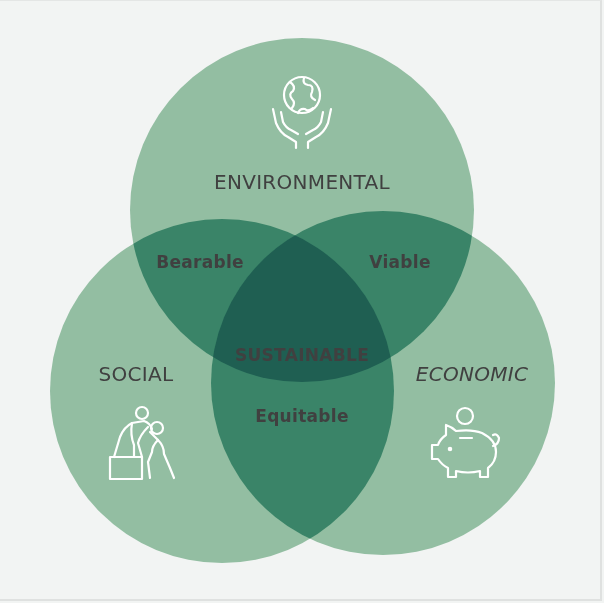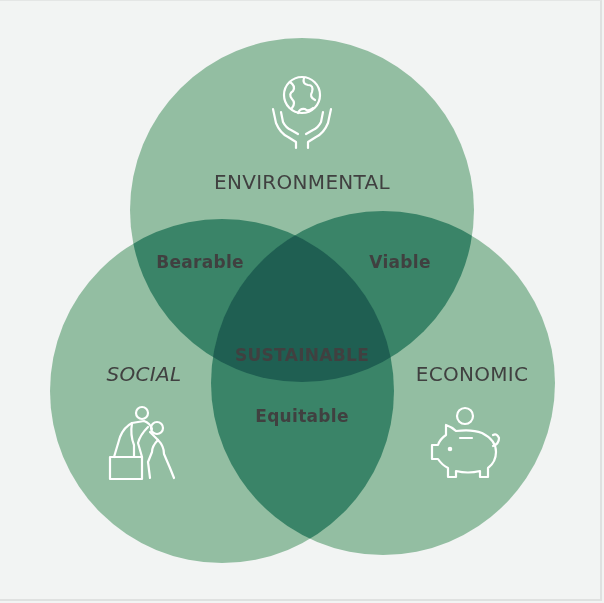--- a/index.html
+++ b/index.html
@@ -87,18 +87,18 @@
   <g fill="none" stroke="#ffffff" stroke-width="2.2" stroke-linecap="round" stroke-linejoin="round">
     <circle cx="465" cy="416" r="8"></circle>
     <path d="M446 425 l0 10 q-6 4 -8 10 l-6 0 l0 14 l6 0 q4 6 10 9 l0 9 l8 0 l0 -6 q12 3 24 0 l0 6 l8 0 l0 -9 q8 -6 8 -16 q0 -12 -14 -19 q-10 -4 -26 -2 q-4 -4 -10 -6 z"></path>
     <path d="M460 438 l12 0"></path>
     <circle cx="450" cy="449" r="1.2" fill="#ffffff"></circle>
     <path d="M493 446 q6 -2 6 -8 q-2 -5 -6 -3"></path>
   </g>
 </svg>
 
 <div class="lbl main" style="left:302px; top:182px;">ENVIRONMENTAL</div>
-<div class="lbl main" style="left:144px; top:374px;font-style:italic;">SOCIAL</div>
-<div class="lbl main" style="left:472px; top:374px;">ECONOMIC</div>
+<div class="lbl main" style="left:136px; top:374px;">SOCIAL</div>
+<div class="lbl main" style="left:472px; top:374px;font-style:italic;">ECONOMIC</div>
 <div class="lbl sub" style="left:200px; top:262px;">Bearable</div>
 <div class="lbl sub" style="left:400px; top:262px;">Viable</div>
 <div class="lbl sub" style="left:302px; top:416px;">Equitable</div>
 <div class="lbl sub" style="left:302px; top:355px;">SUSTAINABLE</div>
 
 </body></html>

